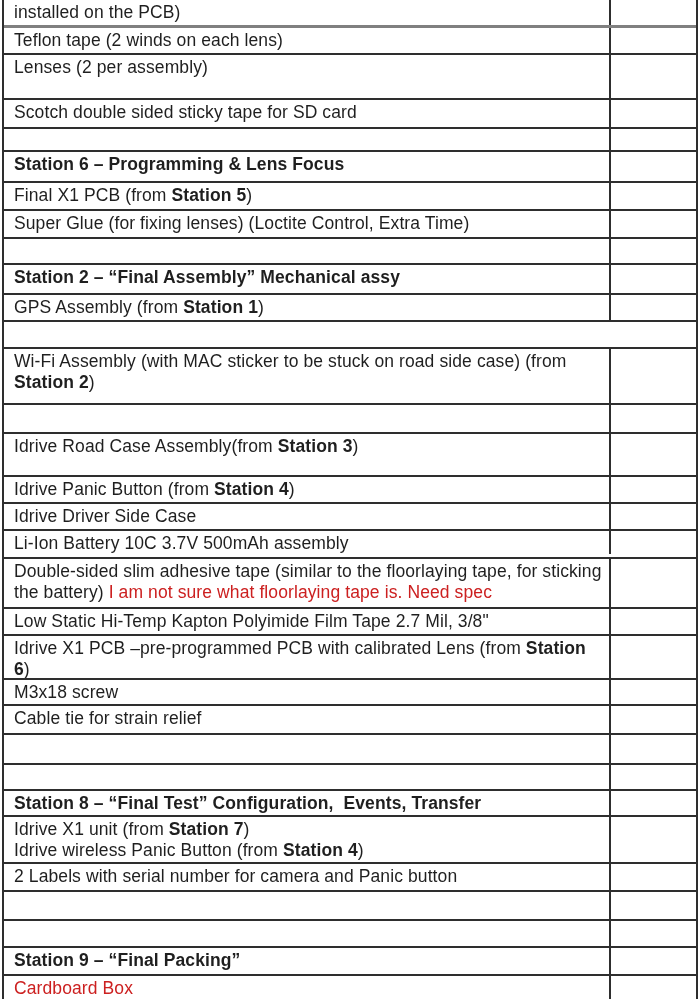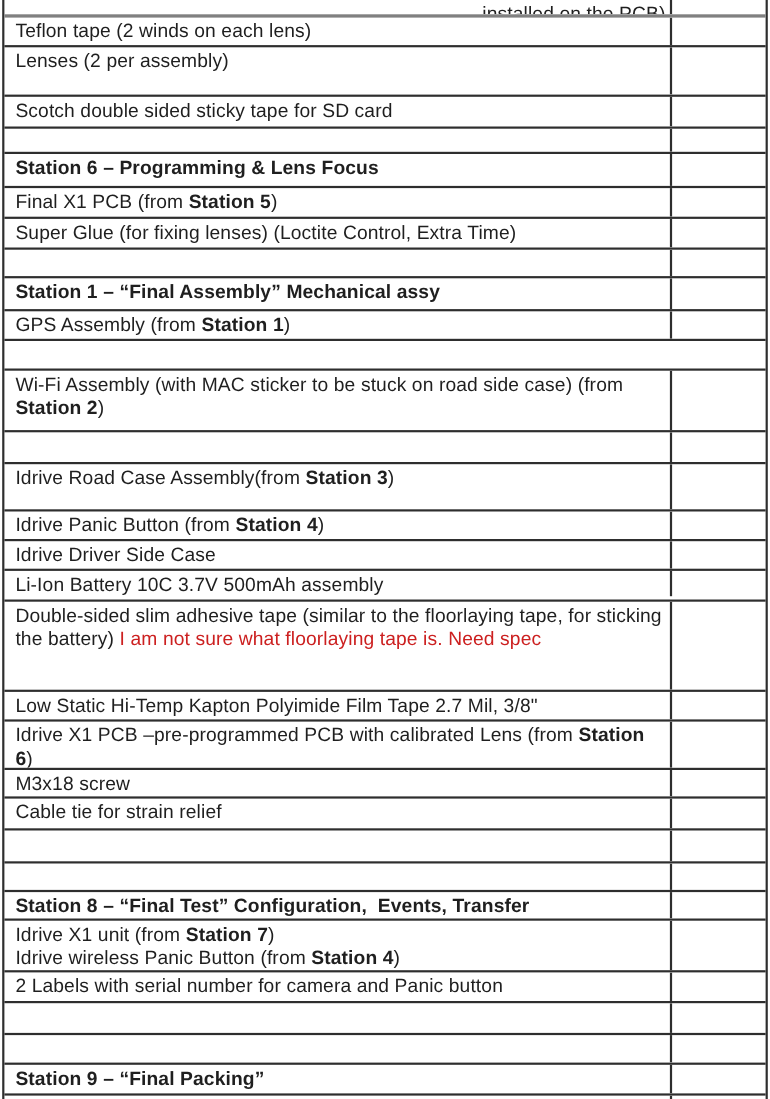--- a/index.html
+++ b/index.html
@@ -39,21 +39,21 @@
     letter-spacing:0.1px;
   }
   .row.heading .cell-text{font-weight:700;}
   .b{font-weight:700;}
   .red{color:var(--red);}
 </style>
 </head>
 <body>
 
 <div class="table">
-    <div class="row item thick-bottom" style="height: 16px; text-align: right;">
+    <div class="row item thick-bottom" style="height: 28px;">
       <div class="cell cell-left">
         <span class="cell-text"><span>installed on the PCB)</span></span>
       </div>
       <div class="cell cell-right"></div>
     </div>
     <div class="row item" style="height: 27px;">
       <div class="cell cell-left">
         <span class="cell-text"><span>Teflon tape (2 winds on each lens)</span></span>
       </div>
       <div class="cell cell-right"></div>
@@ -91,21 +91,21 @@
         <span class="cell-text"><span>Super Glue (for fixing lenses) (Loctite Control, Extra Time)</span></span>
       </div>
       <div class="cell cell-right"></div>
     </div>
     <div class="row empty" style="height: 26px;">
       <div class="cell cell-left"></div>
       <div class="cell cell-right"></div>
     </div>
     <div class="row heading" style="height: 30px;">
       <div class="cell cell-left">
-        <span class="cell-text"><span class="b">Station 1 – “Final Assembly” Mechanical assy</span></span>
+        <span class="cell-text"><span class="b">Station 2 – “Final Assembly” Mechanical assy</span></span>
       </div>
       <div class="cell cell-right"></div>
     </div>
     <div class="row item" style="height: 27px;">
       <div class="cell cell-left">
         <span class="cell-text"><span>GPS Assembly (from </span><span class="b">Station 1</span><span>)</span></span>
       </div>
       <div class="cell cell-right"></div>
     </div>
     <div class="row item" style="height: 27px;">
@@ -138,21 +138,21 @@
         <span class="cell-text"><span>Idrive Driver Side Case</span></span>
       </div>
       <div class="cell cell-right"></div>
     </div>
     <div class="row item" style="height: 28px; flex-direction: column;">
       <div class="cell cell-left">
         <span class="cell-text"><span>Li-Ion Battery 10C 3.7V 500mAh assembly</span></span>
       </div>
       <div class="cell cell-right"></div>
     </div>
-    <div class="row item" style="height: 82px;">
+    <div class="row item" style="height: 50px;">
       <div class="cell cell-left">
         <span class="cell-text"><span>Double-sided slim adhesive tape (similar to the floorlaying tape, for sticking the battery) </span><span class="red">I am not sure what floorlaying tape is. Need spec</span></span>
       </div>
       <div class="cell cell-right"></div>
     </div>
     <div class="row item" style="height: 27px;">
       <div class="cell cell-left">
         <span class="cell-text"><span>Low Static Hi-Temp Kapton Polyimide Film Tape 2.7 Mil, 3/8"</span></span>
       </div>
       <div class="cell cell-right"></div>

